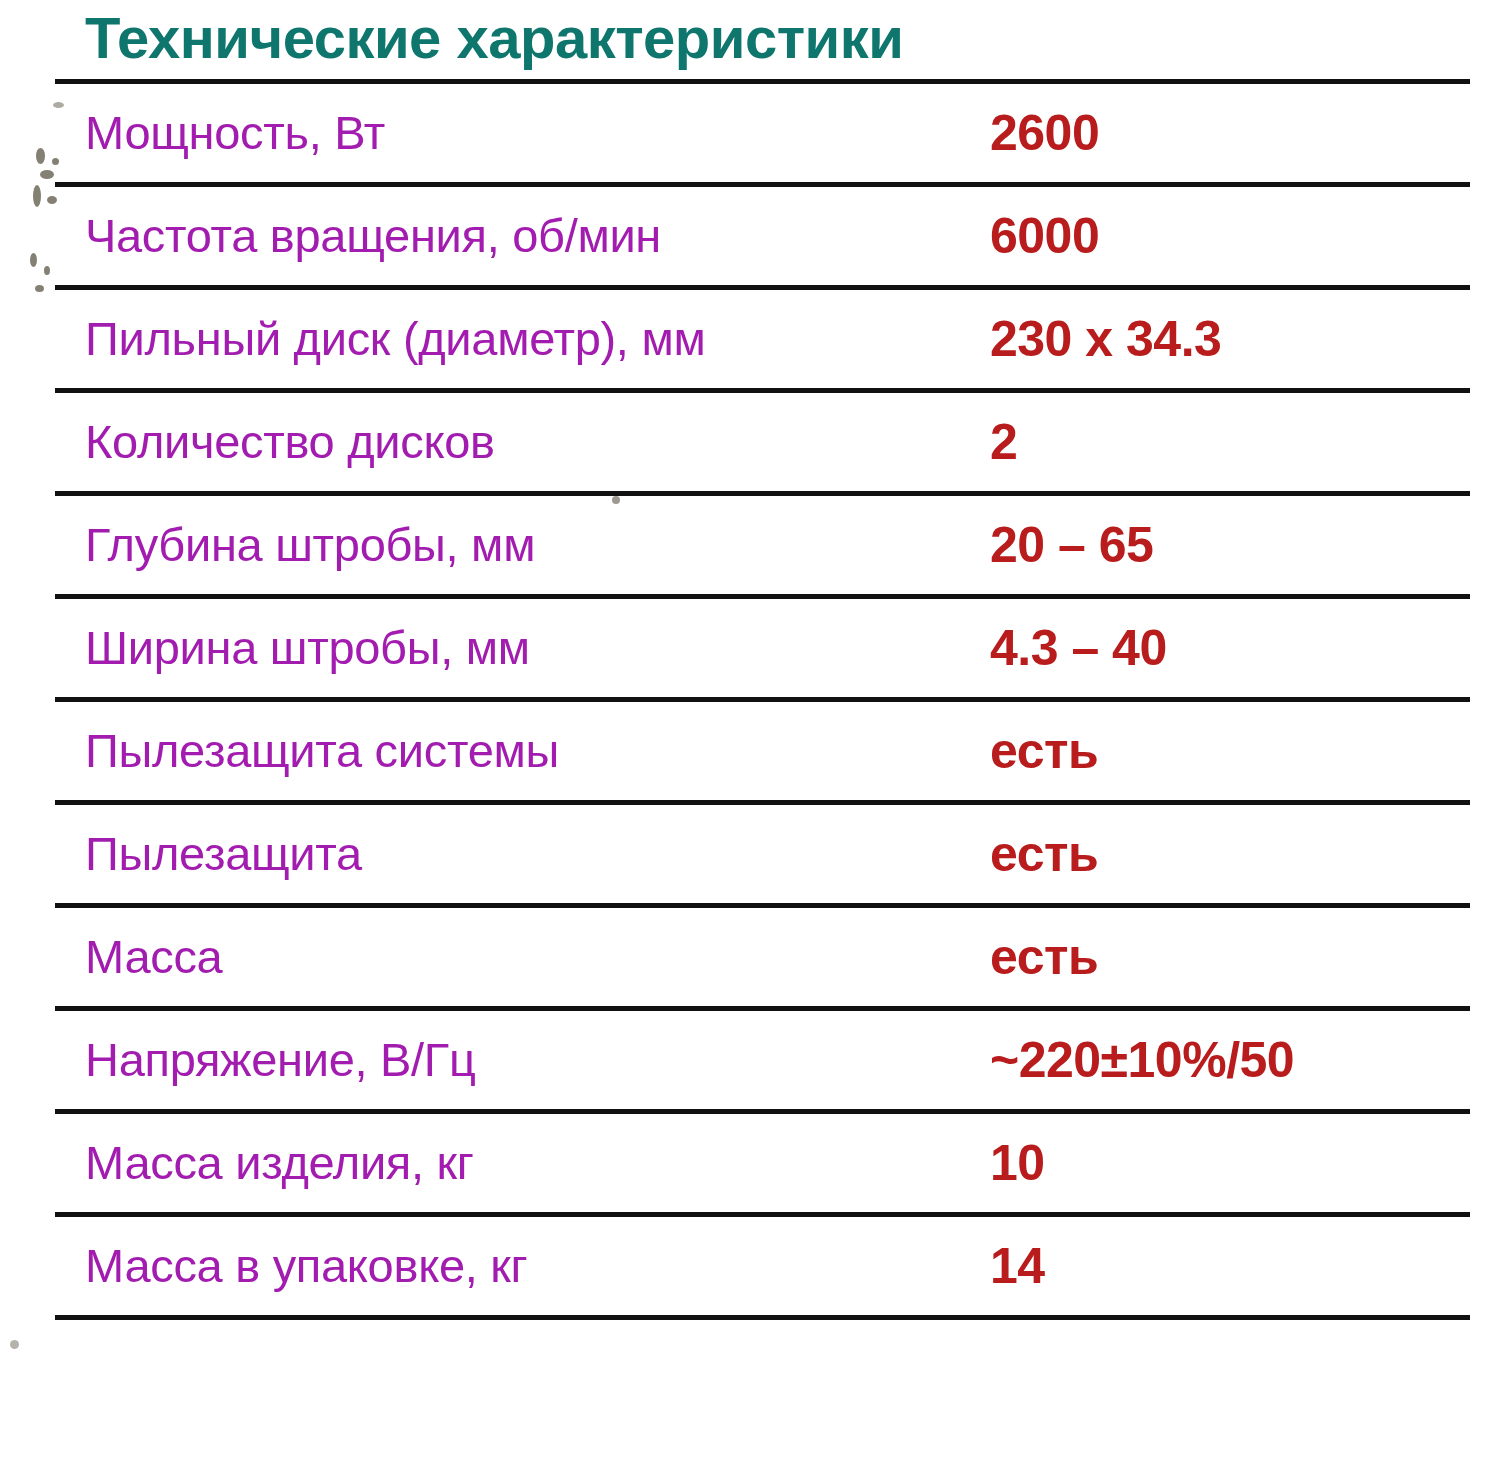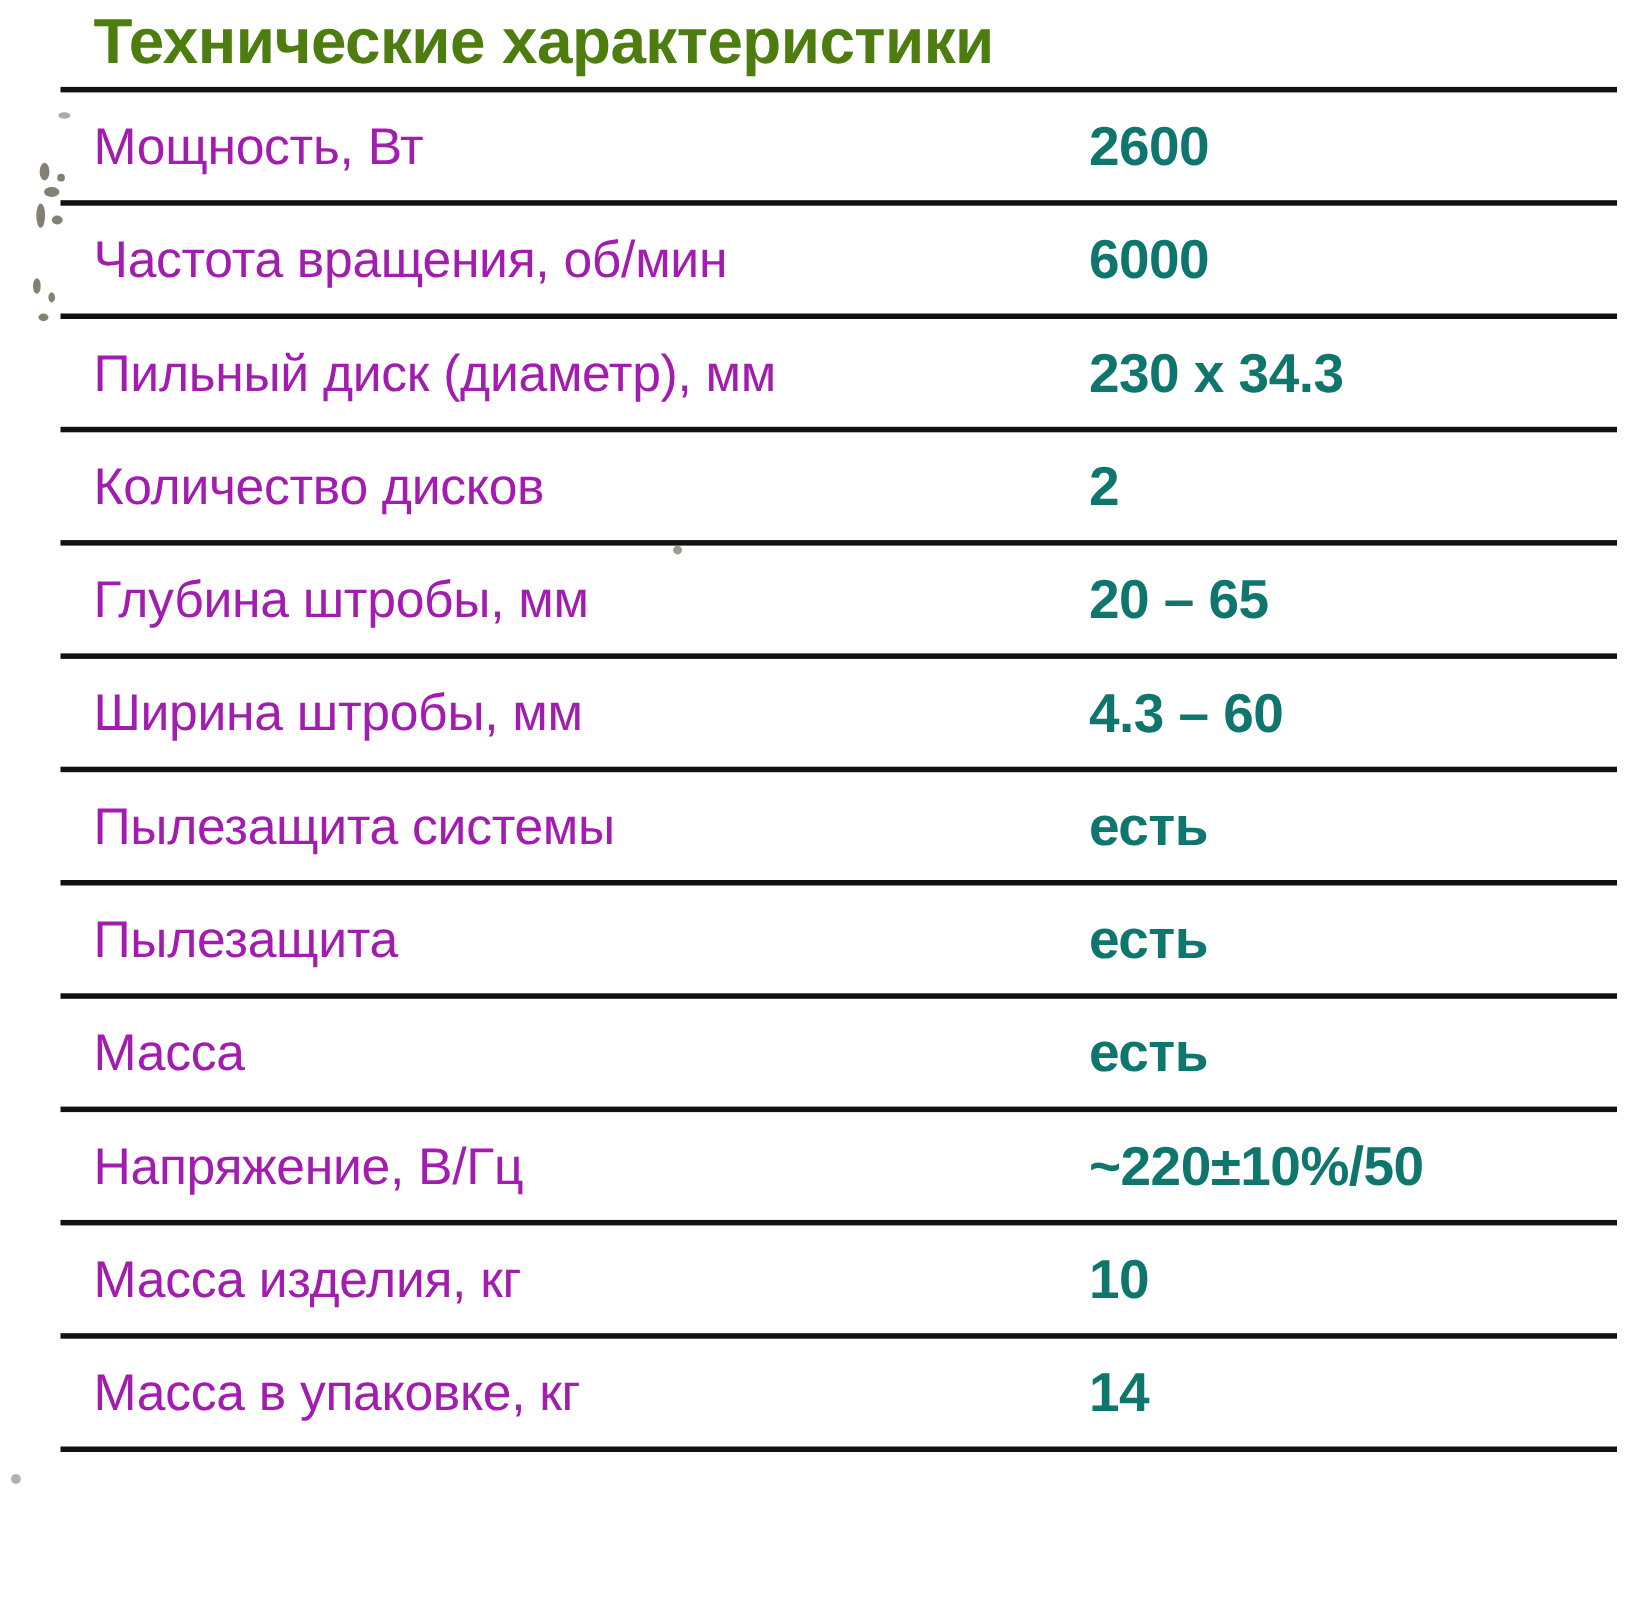--- a/index.html
+++ b/index.html
@@ -21,21 +21,21 @@
     height: 1459px;
     box-sizing: border-box;
     padding: 0 30px 0 55px;
     position: relative;
   }
 
   .spec-title {
     font-size: 58px;
     font-weight: bold;
     letter-spacing: -0.5px;
-    color: #4d7c0f;
+    color: #0f766e;
     padding: 8px 0 10px 30px;
     line-height: 1.05;
     white-space: nowrap;
   }
 
   .spec-table {
     width: 100%;
     border-collapse: collapse;
     table-layout: fixed;
   }
@@ -60,21 +60,21 @@
     font-weight: normal;
     color: #a21caf;
     padding-left: 30px;
     letter-spacing: -0.3px;
     white-space: nowrap;
   }
 
   td.value {
     font-size: 50px;
     font-weight: bold;
-    color: #0f766e;
+    color: #b91c1c;
     letter-spacing: -0.5px;
     white-space: nowrap;
   }
 
   
   .speckle {
     position: absolute;
     background: #5c5546;
     border-radius: 50%;
     opacity: 0.75;
@@ -115,21 +115,21 @@
       <tr>
         <td class="label">Количество дисков</td>
         <td class="value">2</td>
       </tr>
       <tr>
         <td class="label">Глубина штробы, мм</td>
         <td class="value">20 – 65</td>
       </tr>
       <tr>
         <td class="label">Ширина штробы, мм</td>
-        <td class="value">4.3 – 60</td>
+        <td class="value">4.3 – 40</td>
       </tr>
       <tr>
         <td class="label">Пылезащита системы</td>
         <td class="value">есть</td>
       </tr>
       <tr>
         <td class="label">Пылезащита</td>
         <td class="value">есть</td>
       </tr>
       <tr>

